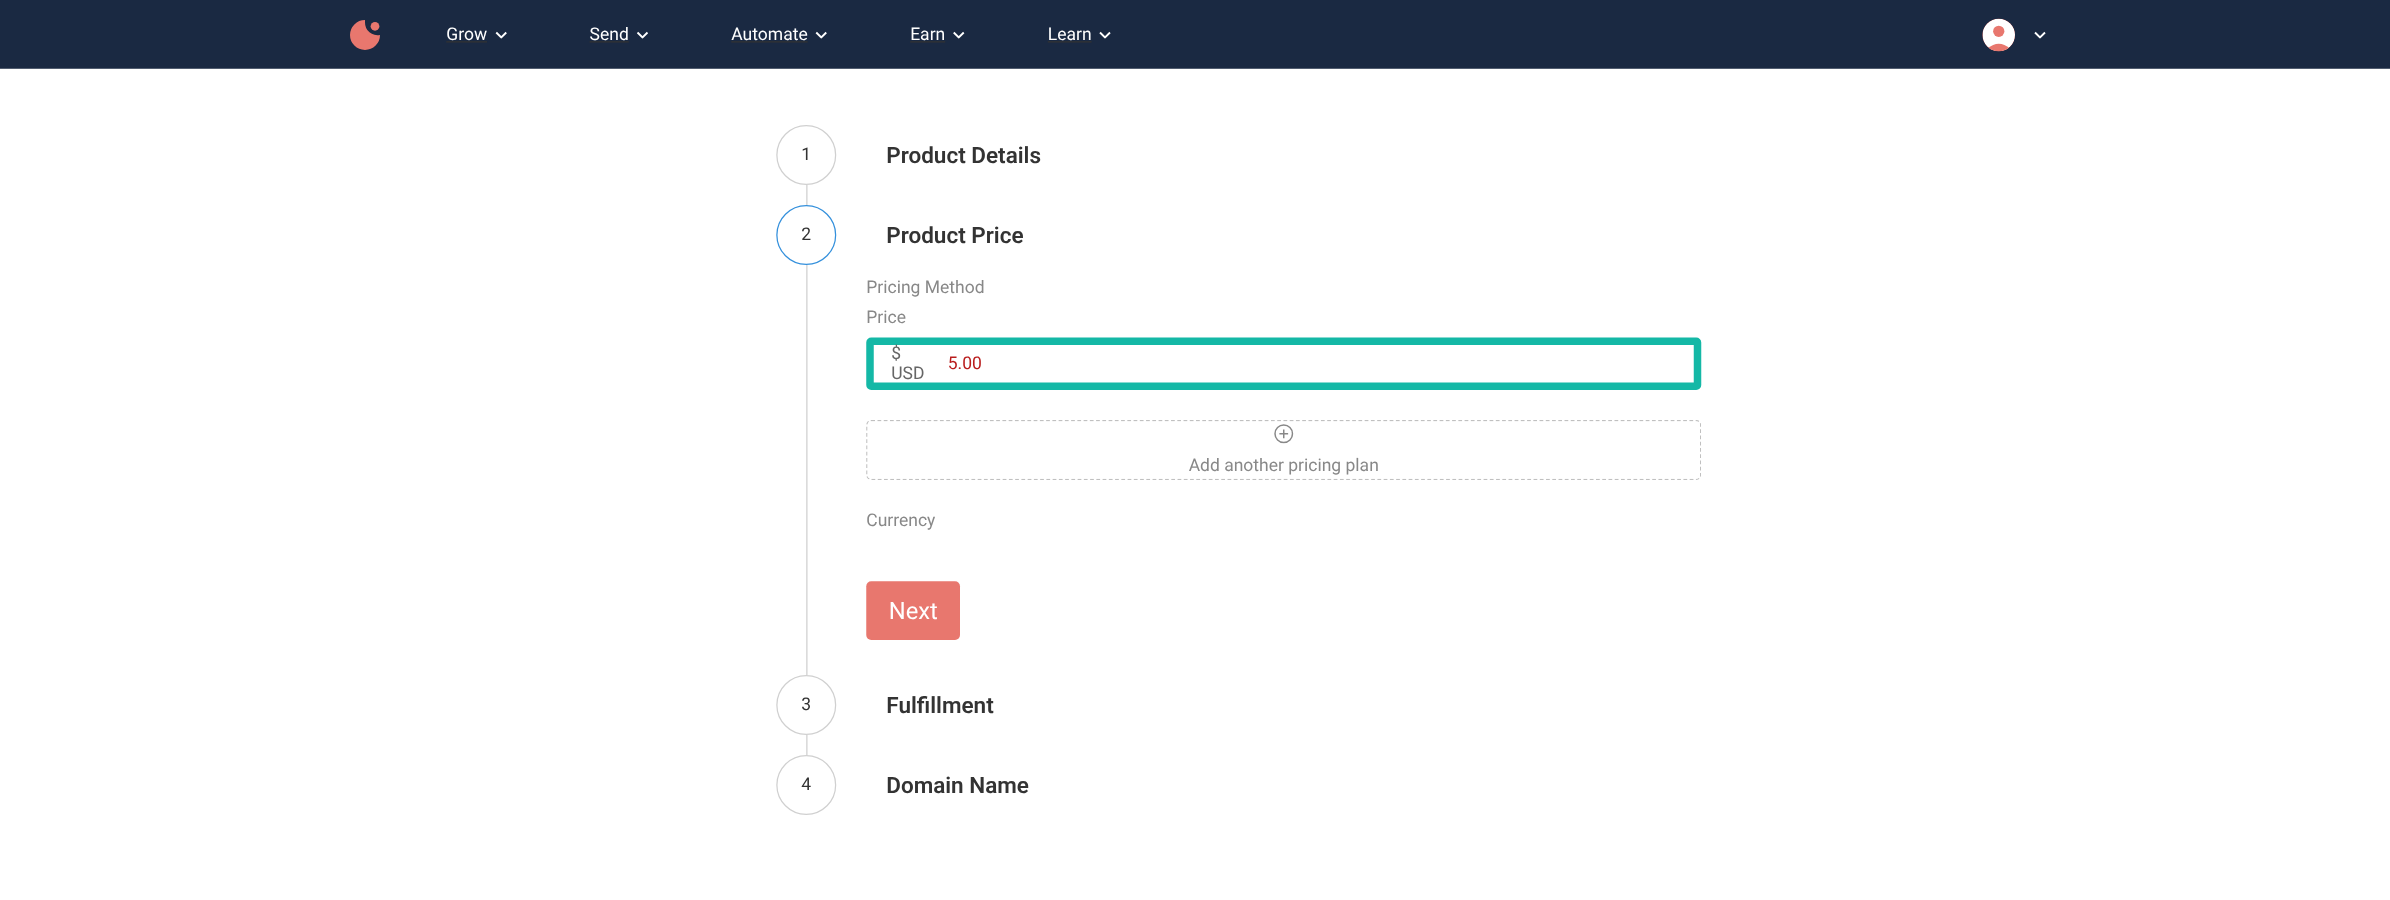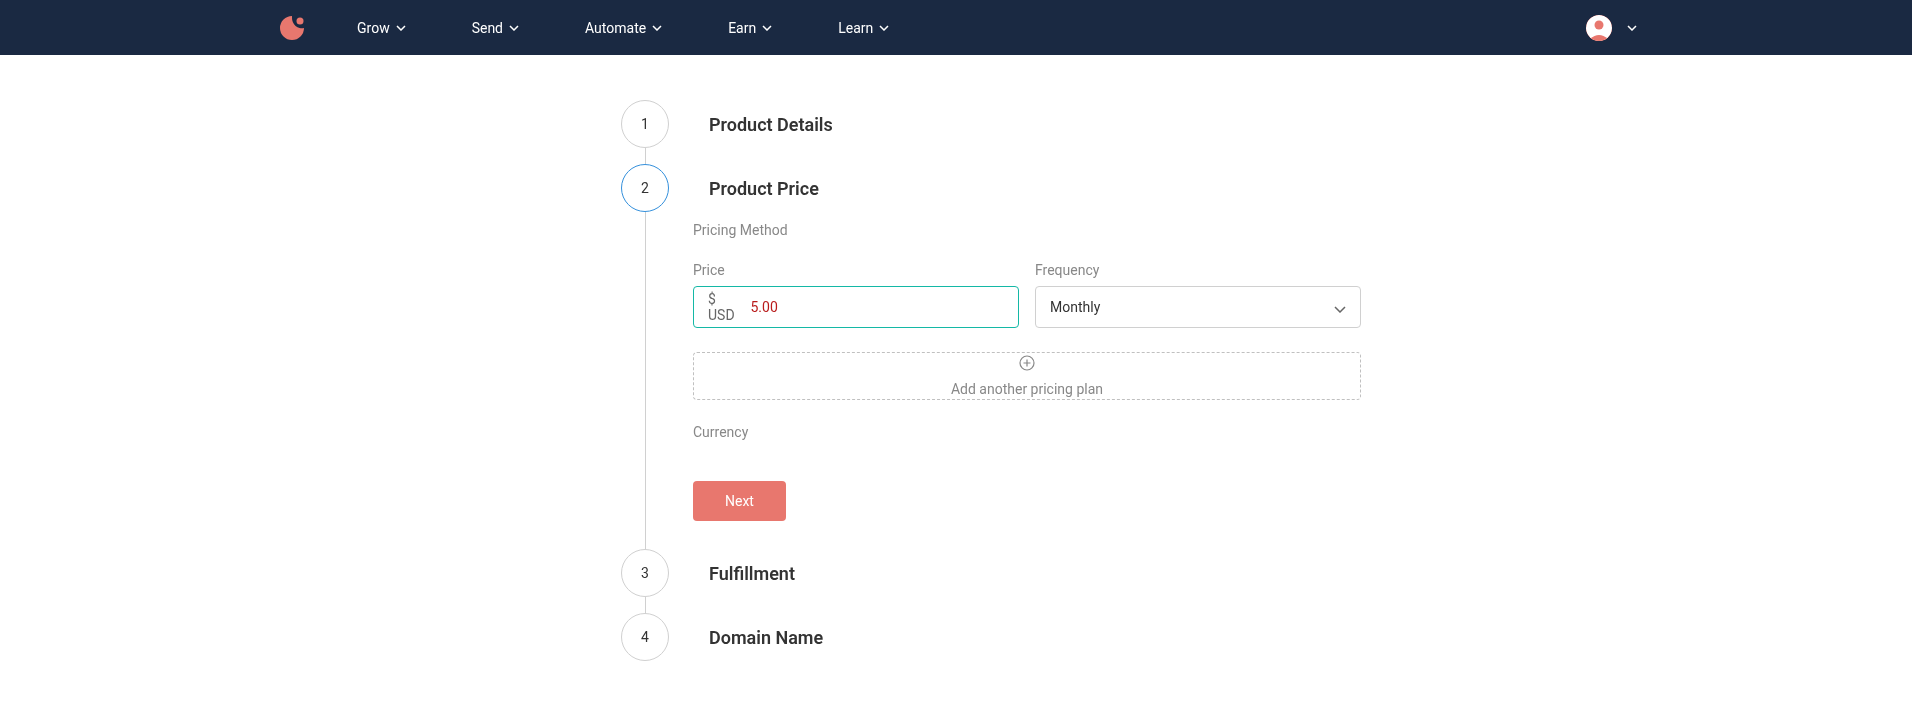--- a/index.html
+++ b/index.html
@@ -14,20 +14,21 @@
       color: #333;
     }
     
     .navbar {
       background: #1a2942;
       height: 55px;
       display: flex;
       align-items: center;
       justify-content: space-between;
       padding: 0 275px;
+      text-decoration: underline;
     }
     
     .navbar-left {
       display: flex;
       align-items: center;
       gap: 30px;
     }
     
     .logo {
       width: 34px;
@@ -148,32 +149,31 @@
     .form-row {
       display: flex;
       gap: 16px;
       margin-bottom: 24px;
     }
     
     .form-group {
       flex: 1;
       display: flex;
       flex-direction: column;
-      margin-top: 16px;
     }
     
     .form-label {
       font-size: 14px;
       color: #888;
       margin-bottom: 8px;
     }
     
     .price-input-wrapper {
       height: 42px;
-      border: 1px solid #14b8a6;
+      border: 6px solid #14b8a6;
       border-radius: 4px;
       display: flex;
       align-items: center;
       padding: 0 14px;
       gap: 10px;
     }
     
     .price-prefix {
       font-size: 14px;
       color: #666;
@@ -228,22 +228,22 @@
     
     .currency-group {
       margin-bottom: 40px;
     }
     
     .next-button {
       background: #e8776e;
       color: #fff;
       border: none;
       border-radius: 4px;
-      padding: 12px 32px;
-      font-size: 14px;
+      padding: 12px 18px;
+      font-size: 19px;
       cursor: pointer;
     }
     
     .step-spacer {
       height: 16px;
     }
   </style>
 </head>
 <body>
 
@@ -338,31 +338,20 @@
       <div class="section-label">Pricing Method</div>
       
       <div class="form-row">
         <div class="form-group">
           <label class="form-label">Price</label>
           <div class="price-input-wrapper">
             <span class="price-prefix">$ USD</span>
             <input class="price-input" type="text" valueението="5.00" value="5.00" style="">
           </div>
         </div>
-        <div class="form-group">
-          <label class="form-label">Frequency</label>
-          <div class="select-wrapper">
-            <span class="select-value">Monthly</span>
-            <span>
-              <svg width="12" height="7" viewBox="0 0 12 7">
-                  <path d="M1 1 L6 6 L11 1" stroke="#666" stroke-width="1.5" fill="none"></path>
-                </svg>
-            </span>
-          </div>
-        </div>
       </div>
       
       <div class="add-plan-button">
         <span class="plus-circle">
           <svg width="16" height="16" viewBox="0 0 16 16">
             <circle cx="8" cy="8" r="7" stroke="#888" stroke-width="1.2" fill="none"></circle>
             <path d="M8 4.5 L8 11.5 M4.5 8 L11.5 8" stroke="#888" stroke-width="1.2"></path>
           </svg>
         </span>
         <span>Add another pricing plan</span>

